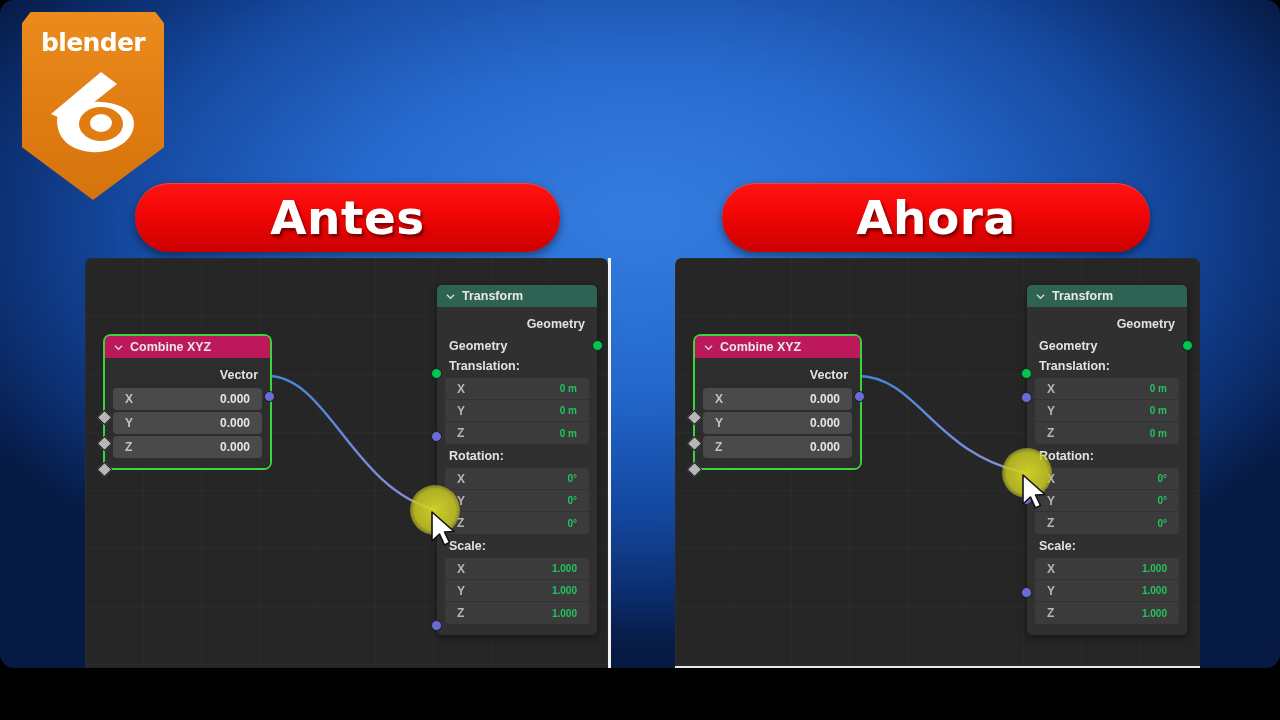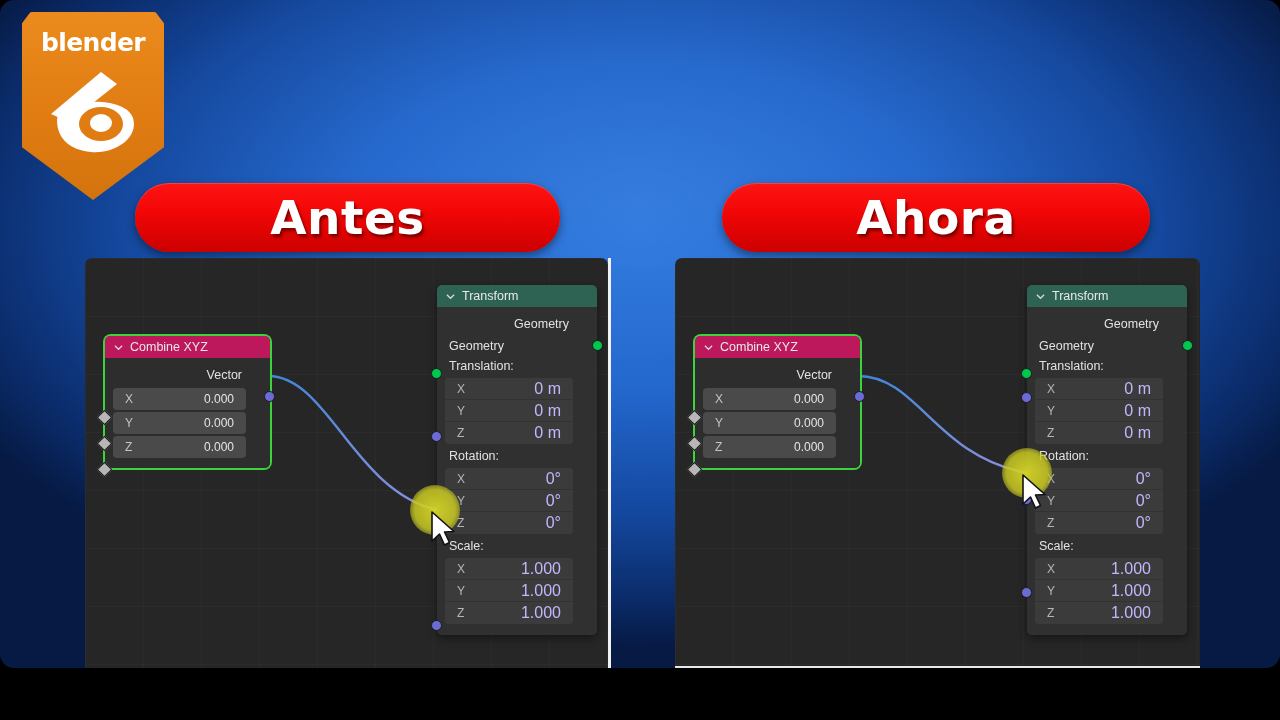--- a/index.html
+++ b/index.html
@@ -89,53 +89,53 @@
   .editor-divider {
     position:absolute; left:608px; top:258px; width:3px; height:410px;
     background:#f2f2f2;
   }
   .editor-baseline {
     position:absolute; height:2px; background:#e8e8e8;
   }
   #baseline-ahora { left:675px; top:666px; width:525px; }
 
   
-  .node { position:absolute; border-radius:6px; }
+  .node { position:absolute; border-radius:6px;font-weight:bold; }
   .node.selected { box-shadow:0 0 0 2px #3bd43b; }
   .node-head {
     height:22px; border-top-left-radius:5px; border-top-right-radius:5px;
     display:flex; align-items:center; padding-left:9px; gap:7px;
   }
   .node-head.green { background:#2e6353; }
   .node-head.grey  { background:#be185d; }
   .node-title { color:#e8e8e8; font-size:12.5px; }
   .chev { width:9px; height:9px; flex:0 0 auto; }
   .node-body {
     background:#2d2d2d; border-bottom-left-radius:5px; border-bottom-right-radius:5px;
-    padding:6px 16px 8px 0; position:relative;
+    padding:6px 0 8px 0; position:relative;
   }
   .node-body.dark { background:#303030; }
 
   .row-out { display:flex; justify-content:flex-end; padding:2px 12px 2px 0; }
   .row-in  { display:flex; justify-content:flex-start; padding:2px 0 2px 12px; }
   .sock-label { color:#e2e2e2; font-size:12.5px; line-height:18px; }
   .group-label { color:#e2e2e2; font-size:12.5px; line-height:18px; padding-left:12px; }
 
   .field-group {
     background:#3b3b3b; border-radius:4px; margin:3px 8px;
     overflow:hidden;
   }
   .field {
     height:22px; display:flex; align-items:center; justify-content:space-between;
     padding:0 12px; background:#3b3b3b;
     border-bottom:1px solid #323232;
   }
   .field:last-child { border-bottom:none; }
   .field .k { color:#b6b6b6; font-size:12px; }
-  .field .v { color:#c4b5fd; font-size:16px; }
+  .field .v { color:#22c55e; font-size:10px; }
 
   .field-solo {
     height:22px; display:flex; align-items:center; justify-content:space-between;
     padding:0 12px; background:#4a4a4a; border-radius:4px; margin:2px 8px;
   }
   .field-solo .k { color:#c4c4c4; font-size:12px; }
   .field-solo .v { color:#e5e5e5; font-size:12px; }
 
   
   .socket { position:absolute; width:11px; height:11px; border-radius:50%;

